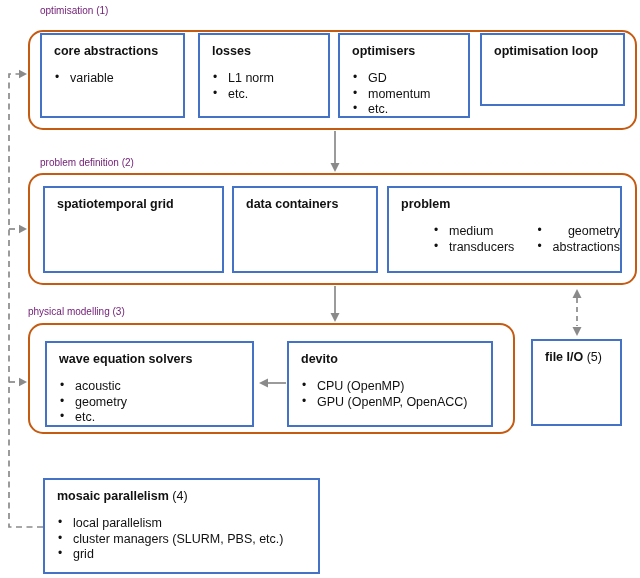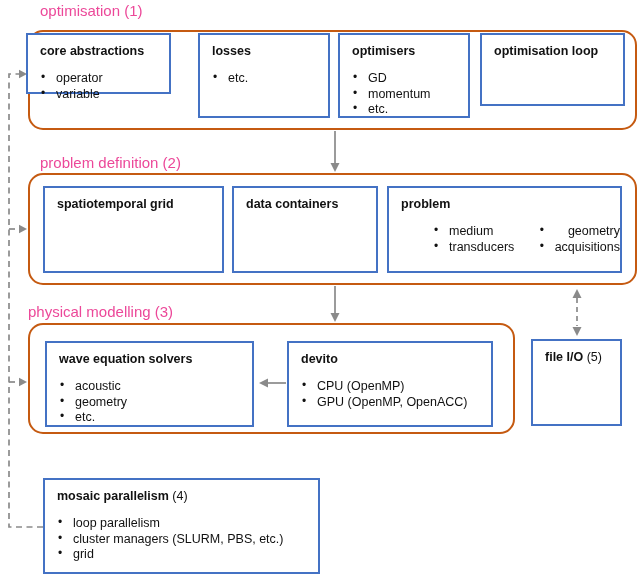--- a/index.html
+++ b/index.html
@@ -6,21 +6,21 @@
   #canvas{
     position:relative;width:640px;height:578px;background:#ffffff;
     font-family:"Liberation Sans",sans-serif;color:#111111;overflow:hidden;
   }
   #connectors{position:absolute;left:0;top:0;width:640px;height:578px;}
   .grp{
     position:absolute;border:2px solid #C55A11;border-radius:15px;
     background:transparent;box-sizing:border-box;
   }
   .grp-label{
-    position:absolute;font-size:15px;line-height:16px;color:#ec4899;
+    position:absolute;font-size:10px;line-height:16px;color:#701a75;
     white-space:nowrap;
   }
   .box{
     position:absolute;border:2px solid #4472C4;background:#ffffff;
     box-sizing:border-box;
   }
   .box-title{
     font-weight:bold;font-size:12.5px;line-height:15px;
     margin:9px 12px 0 12px;white-space:nowrap;
   }
@@ -67,31 +67,31 @@
   </svg>
 
   <div class="grp-label" style="left:40px;top:3px">optimisation (1)</div>
   <div class="grp-label" style="left:40px;top:155px">problem definition (2)</div>
   <div class="grp-label" style="left:28px;top:304px">physical modelling (3)</div>
 
   <div class="grp" style="left:28px;top:30px;width:609px;height:100px"></div>
   <div class="grp" style="left:28px;top:173px;width:609px;height:112px"></div>
   <div class="grp" style="left:28px;top:323px;width:487px;height:111px"></div>
 
-  <div class="box" style="left:26px;top:33px;width:145px;height:61px">
+  <div class="box" style="left:40px;top:33px;width:145px;height:85px">
     <div class="box-title">core abstractions</div>
     <ul class="bullets">
-      <li>operator</li>
       <li>variable</li>
     </ul>
   </div>
 
   <div class="box" style="left:198px;top:33px;width:132px;height:85px">
     <div class="box-title">losses</div>
     <ul class="bullets">
+      <li>L1 norm</li>
       <li>etc.</li>
     </ul>
   </div>
 
   <div class="box" style="left:338px;top:33px;width:132px;height:85px">
     <div class="box-title">optimisers</div>
     <ul class="bullets">
       <li>GD</li>
       <li>momentum</li>
       <li>etc.</li>
@@ -112,21 +112,21 @@
 
   <div class="box" style="left:387px;top:186px;width:235px;height:87px">
     <div class="box-title">problem</div>
     <div class="cols">
       <ul class="bullets">
         <li>medium</li>
         <li>transducers</li>
       </ul>
       <ul class="bullets">
         <li>geometry</li>
-        <li>acquisitions</li>
+        <li>abstractions</li>
       </ul>
     </div>
   </div>
 
   <div class="box" style="left:45px;top:341px;width:209px;height:86px">
     <div class="box-title">wave equation solvers</div>
     <ul class="bullets">
       <li>acoustic</li>
       <li>geometry</li>
       <li>etc.</li>
@@ -141,19 +141,19 @@
     </ul>
   </div>
 
   <div class="box" style="left:531px;top:339px;width:91px;height:87px">
     <div class="box-title"><span>file I/O</span> <span class="suffix">(5)</span></div>
   </div>
 
   <div class="box" style="left:43px;top:478px;width:277px;height:96px">
     <div class="box-title"><span>mosaic parallelism</span> <span class="suffix">(4)</span></div>
     <ul class="bullets">
-      <li>loop parallelism</li>
+      <li>local parallelism</li>
       <li>cluster managers (SLURM, PBS, etc.)</li>
       <li>grid</li>
     </ul>
   </div>
 
 </div>
 
 </body></html>

